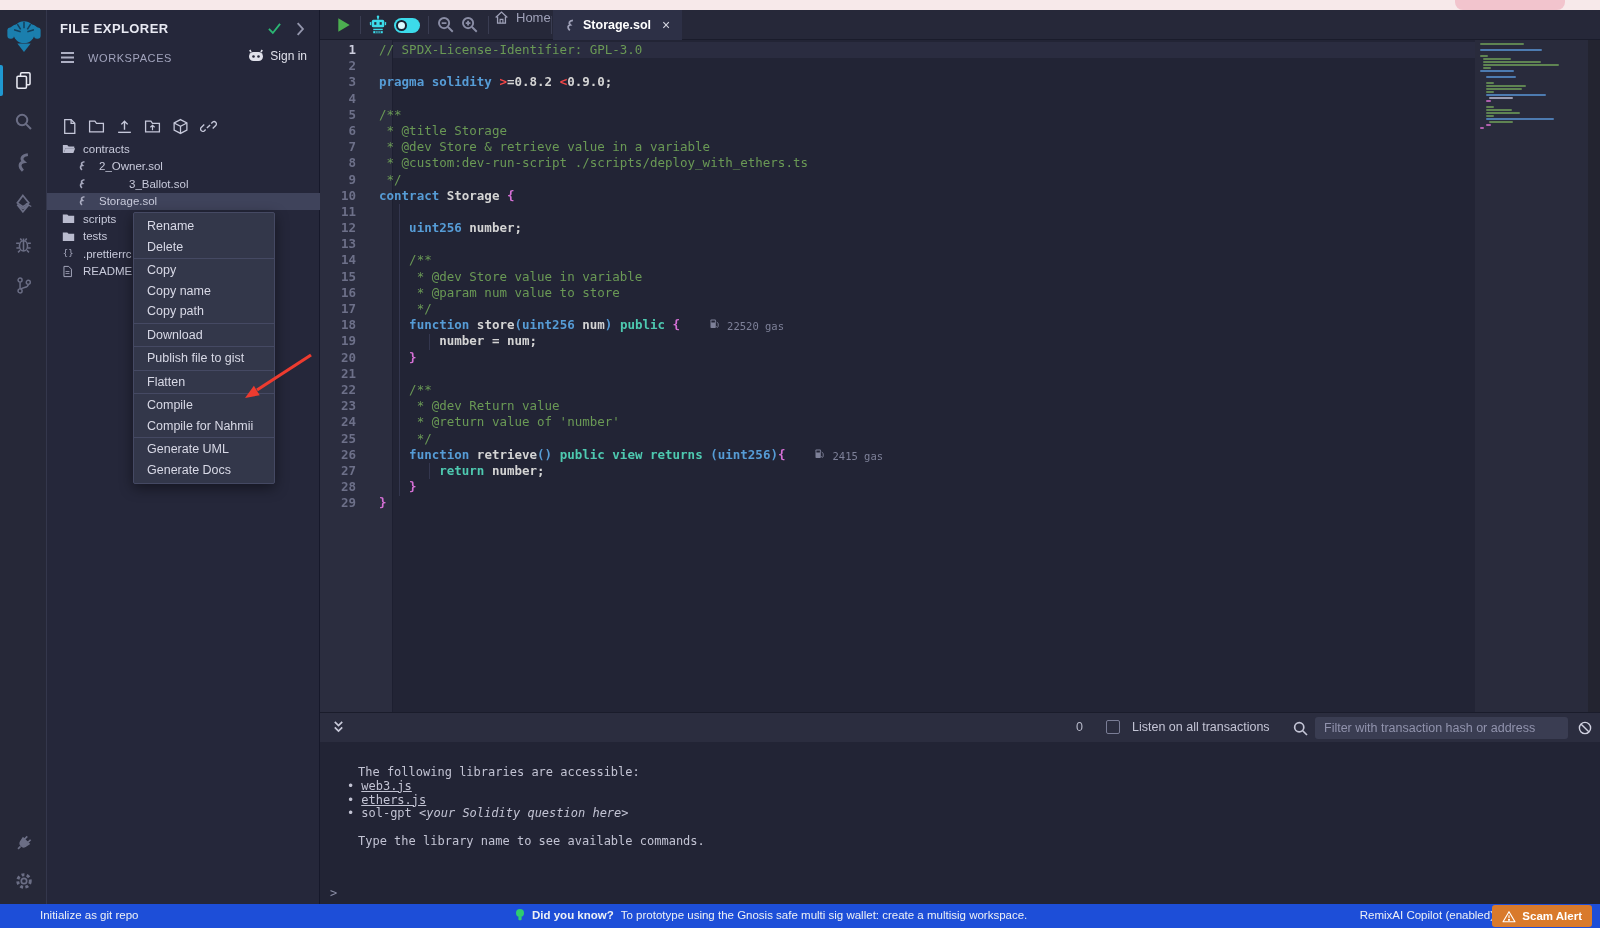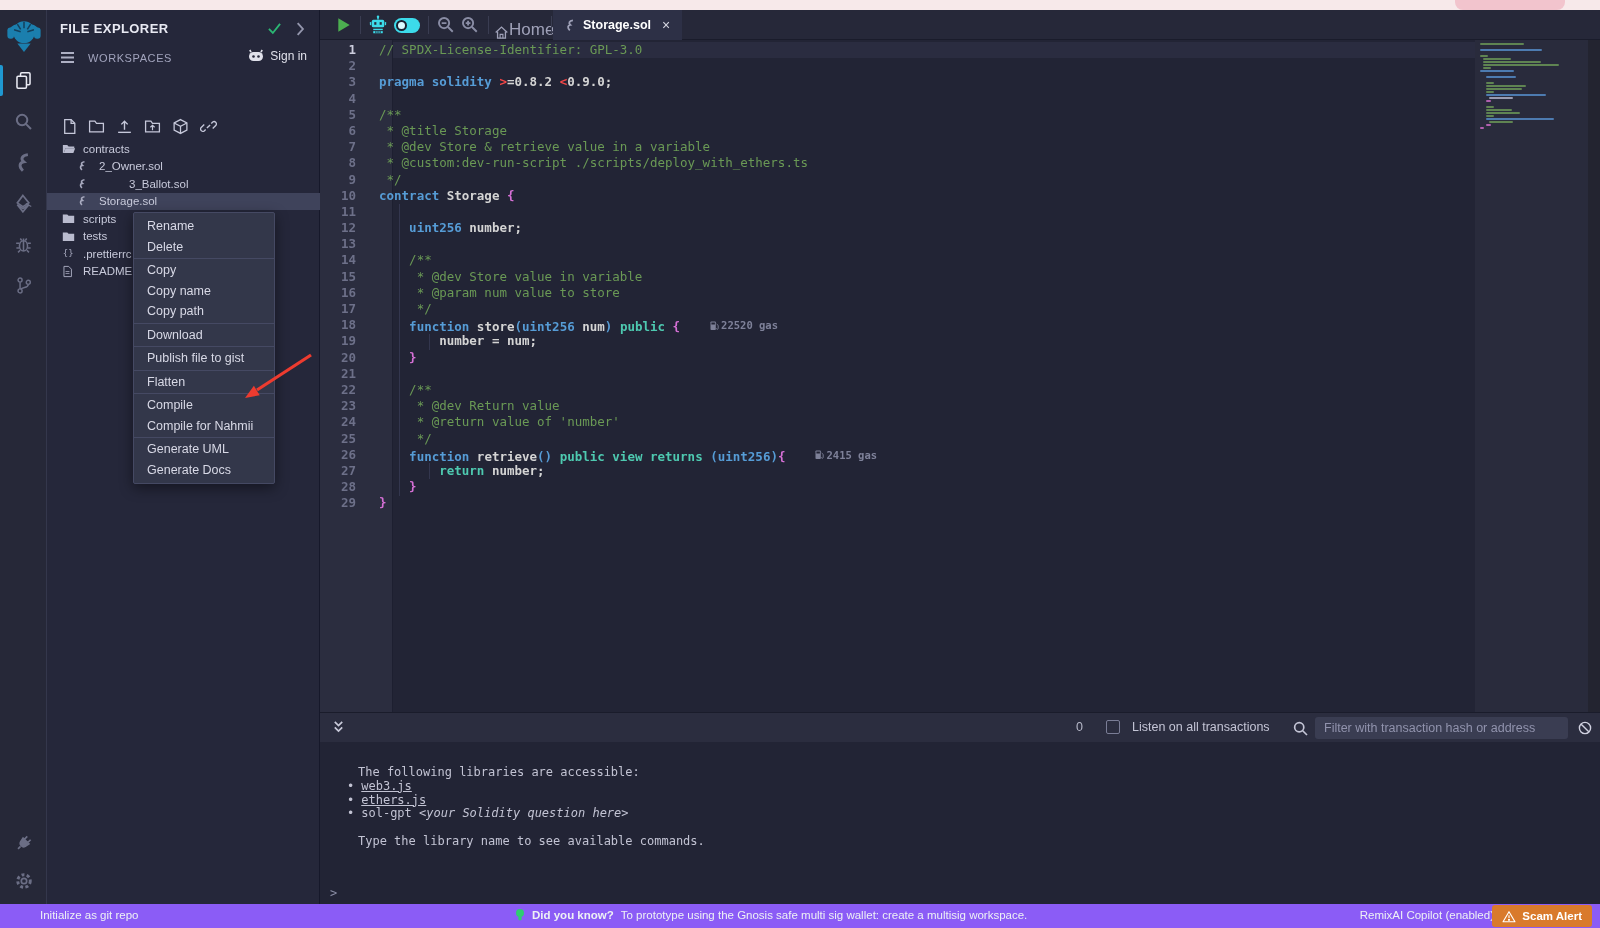--- a/index.html
+++ b/index.html
@@ -50,41 +50,41 @@
   #context-menu { left:133px; top:212px; width:142px; background:#33374a; border:1px solid #454963; border-radius:2px;
                   box-shadow:0 4px 14px rgba(0,0,0,.45); padding:3px 0; z-index:30; }
   .menu-item { height:20.5px; line-height:20.5px; padding-left:13px; font-size:12.5px; color:#d8d9e6; cursor:pointer; }
   .menu-divider { height:1px; background:#454963; margin:1px 0; }
 
   
   #main { left:320px; top:10px; width:1280px; height:894px; }
   #tabbar { position:absolute; left:0; top:0; width:1280px; height:30px; background:#262839; border-bottom:1px solid #1a1c2b; }
   .vdiv { position:absolute; top:6px; width:1px; height:18px; background:#3a3d52; }
   .tb-icon { position:absolute; top:5px; color:#8a8da5; cursor:pointer; }
-  #tab-home { position:absolute; left:160px; top:0; height:30px; display:flex; align-items:flex-end; padding:0 14px; color:#9fa1b8; font-size:17px; cursor:pointer; }
+  #tab-home { position:absolute; left:160px; top:0; height:30px; display:flex; align-items:flex-start; gap:7px; padding:0 14px; color:#9fa1b8; font-size:13px; cursor:pointer; }
   #tab-storage { position:absolute; left:233px; top:0; height:30px; display:flex; align-items:center; gap:7px; padding:0 12px; background:#2d3046; color:#fff; font-size:12.5px; font-weight:600; cursor:pointer; }
   #tab-storage .close { font-weight:400; color:#d6d7e2; margin-left:4px; font-size:14px; }
 
   
   #editor { position:absolute; left:0; top:30px; width:1280px; height:672px; background:#222435; overflow:hidden;
             font-family:"DejaVu Sans Mono", monospace; font-size:12.5px; }
   #gutter-bg { position:absolute; left:0; top:0; width:73px; height:672px; background:#2b2d3f; border-right:1px solid #1d1f30; }
   #curline { position:absolute; left:0; top:2px; width:1155px; height:16px; background:#2a2c40; }
   #code-lines { position:absolute; left:0; top:2px; width:1155px; }
   .cl { display:flex; height:16.2px; line-height:16.2px; white-space:pre; }
   .cl .ln { width:50px; text-align:right; padding-right:14px; color:#6d7089; flex:none; font-weight:600; }
   .cl.cur .ln { color:#cdcede; }
   .cl .ct { padding-left:9px; font-weight:600; }
   .tk-c { color:#6a9955; font-weight:400; }
   .tk-k { color:#569cd6; }
   .tk-m { color:#4ec9b0; }
   .tk-b { color:#d670d6; }
   .tk-o { color:#f44747; }
   .tk-w { color:#d4d4d4; }
-  .gas { margin-left:30px; color:#7e8199; font-size:10.5px; font-weight:700; display:inline-flex; align-items:center; gap:2px; }
+  .gas { margin-left:30px; color:#7e8199; font-size:10.5px; font-weight:400; display:inline-flex; gap:8px; }
   .iguide { position:absolute; width:1px; background:#33364e; }
   #minimap { position:absolute; left:1155px; top:0; width:113px; height:672px; background:#292b3c; cursor:pointer; }
   #mm-rows { position:absolute; left:5px; top:3px; }
   .mm-row { height:2px; margin-bottom:1px; border-radius:1px; }
   .mm-g { background:#5f8452; } .mm-b { background:#4d7bb0; } .mm-w { background:#9a9cb0; } .mm-m { background:#b05fae; } .mm-e { background:transparent; }
   #rightedge { position:absolute; left:1268px; top:0; width:12px; height:672px; background:#232430; }
 
   
   #termbar { position:absolute; left:0; top:702px; width:1280px; height:30px; background:#2b2d3f; border-top:1px solid #1a1c2b; }
   #term-collapse { position:absolute; left:12px; top:6px; color:#c9cada; cursor:pointer; }
@@ -99,21 +99,21 @@
   #termbody { position:absolute; left:0; top:732px; width:1280px; height:162px; background:#222435;
               font-family:"DejaVu Sans Mono", monospace; font-size:12px; color:#c2c3d3; }
   #term-lines { position:absolute; left:0; top:24px; }
   .term-line { height:13.8px; line-height:13.8px; padding-left:38px; white-space:pre; }
   .term-line.bullet { padding-left:27px; }
   .term-line .link { text-decoration:underline; cursor:pointer; }
   .term-line .it { font-style:italic; }
   #term-prompt { position:absolute; left:10px; top:144px; color:#8a8da5; }
 
   
-  #statusbar { left:0; top:904px; width:1600px; height:24px; background:#8b5cf6; color:#eef1f5; font-size:11.5px; }
+  #statusbar { left:0; top:904px; width:1600px; height:24px; background:#1d4ed8; color:#eef1f5; font-size:11.5px; }
   #sb-git { position:absolute; left:40px; top:5px; cursor:pointer; }
   #sb-tip { position:absolute; left:515px; top:4px; display:flex; align-items:center; gap:7px; }
   #sb-tip b { font-weight:700; }
   #sb-copilot { position:absolute; right:106px; top:5px; }
   #sb-scam { position:absolute; right:8px; top:1px; height:22px; background:#d97a2b; border-radius:3px; display:flex; align-items:center;
              gap:6px; padding:0 10px; color:#fff; font-weight:600; cursor:pointer; }
 
   
   #arrow-overlay { left:0; top:0; width:1600px; height:928px; pointer-events:none; z-index:40; }
 </style>

